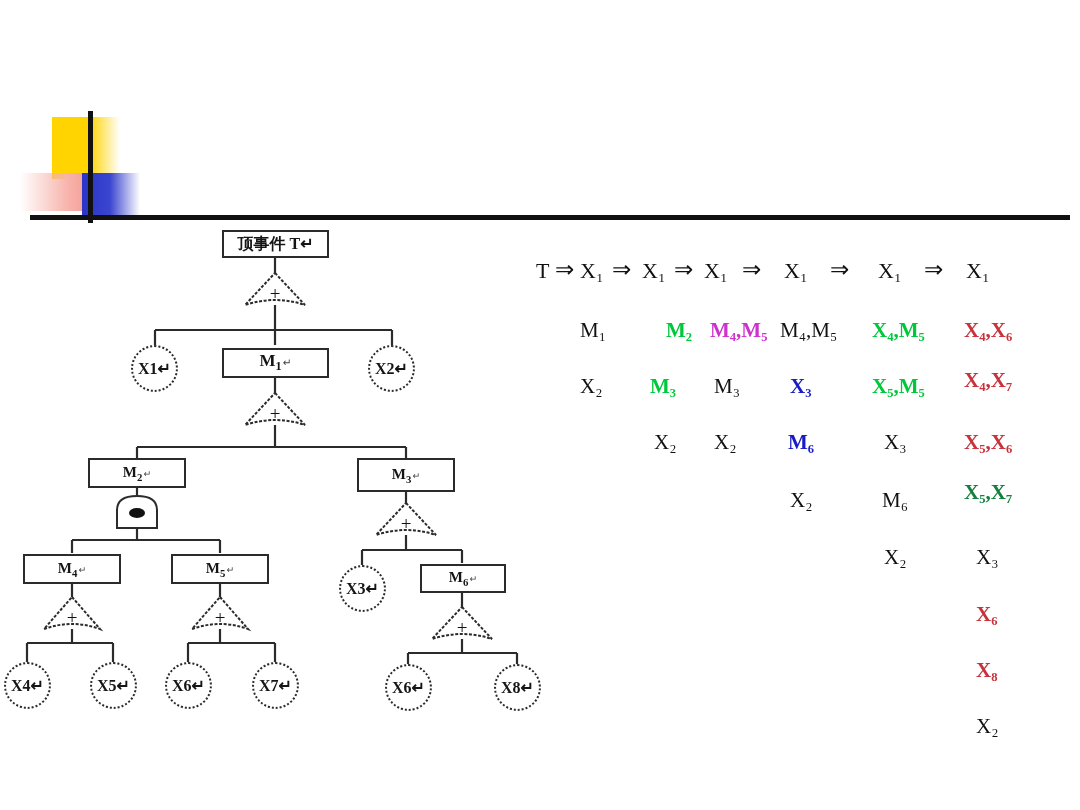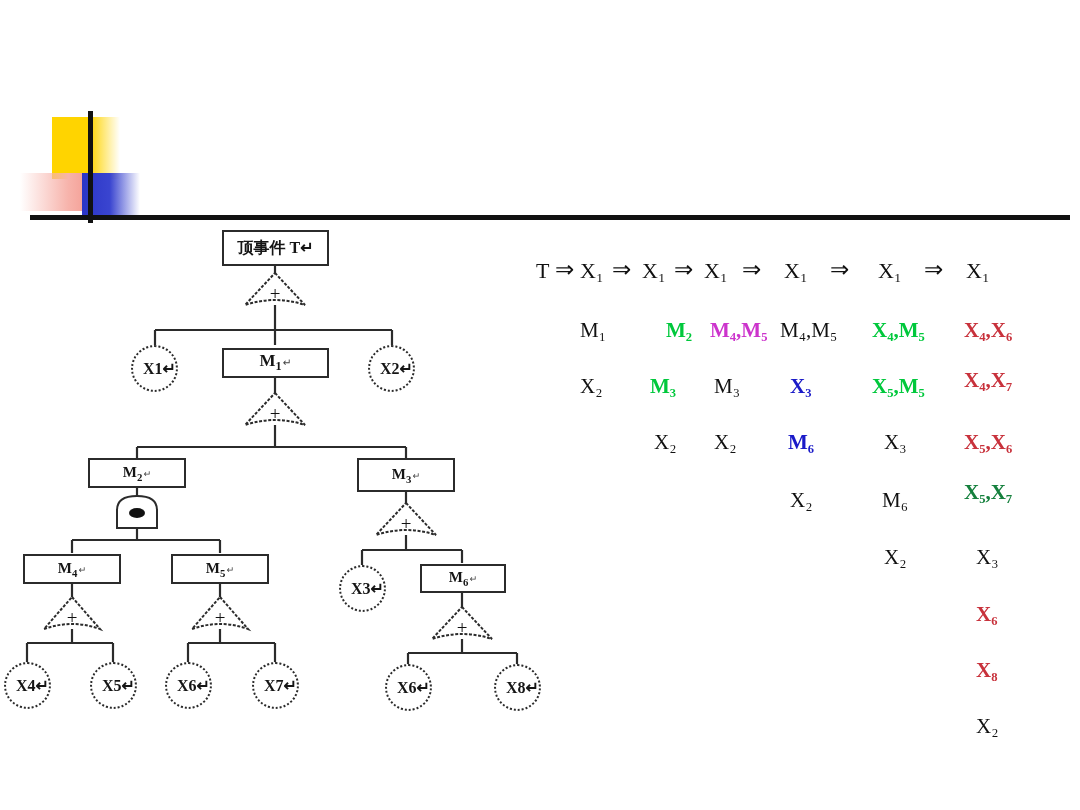--- a/index.html
+++ b/index.html
@@ -53,21 +53,21 @@
     box-sizing:border-box;
     white-space:nowrap;
   }
   .node-box .sub{font-size:0.72em;vertical-align:sub;}
   .node-box .cr{font-size:0.62em;font-weight:normal;margin-left:1px;color:#444;}
   .node-circle{
     position:absolute;
     border:2px dotted #2b2b2b;
     border-radius:50%;
     background:#ffffff;
-    display:flex;align-items:center;justify-content:flex-end;
+    display:flex;align-items:center;justify-content:center;
     font-family:"Liberation Serif",serif;
     font-weight:bold;
     color:#151515;
     box-sizing:border-box;
   }
   #caption{
     position:absolute;left:118px;top:748px;
     font-family:"DejaVu Sans",sans-serif;
     font-size:27px;color:#1d1d1d;letter-spacing:3px;white-space:nowrap;
   }
@@ -179,21 +179,21 @@
       <g fill="#111111" font-family="Liberation Serif, serif" font-size="19" text-anchor="middle">
         <text x="275" y="75">+</text>
         <text x="275" y="195">+</text>
         <text x="406" y="305">+</text>
         <text x="72" y="399">+</text>
         <text x="220" y="399">+</text>
         <text x="462" y="409">+</text>
       </g>
     </svg>
 
-    <div class="node-box" style="left:222px;top:5px;width:107px;height:36px;font-size:16px;text-align:center;">
+    <div class="node-box" style="left:222px;top:5px;width:107px;height:28px;font-size:16px;text-align:center;">
       <span>顶事件 T↵</span>
     </div>
 
     <div class="node-box" style="left:222px;top:123px;width:107px;height:30px;font-size:17px;">
       <span><span>M</span><span class="sub">1</span><span class="cr">↵</span></span>
     </div>
     <div class="node-box" style="left:88px;top:233px;width:98px;height:30px;font-size:15px;">
       <span><span>M</span><span class="sub">2</span><span class="cr">↵</span></span>
     </div>
     <div class="node-box" style="left:357px;top:233px;width:98px;height:34px;font-size:15px;">

